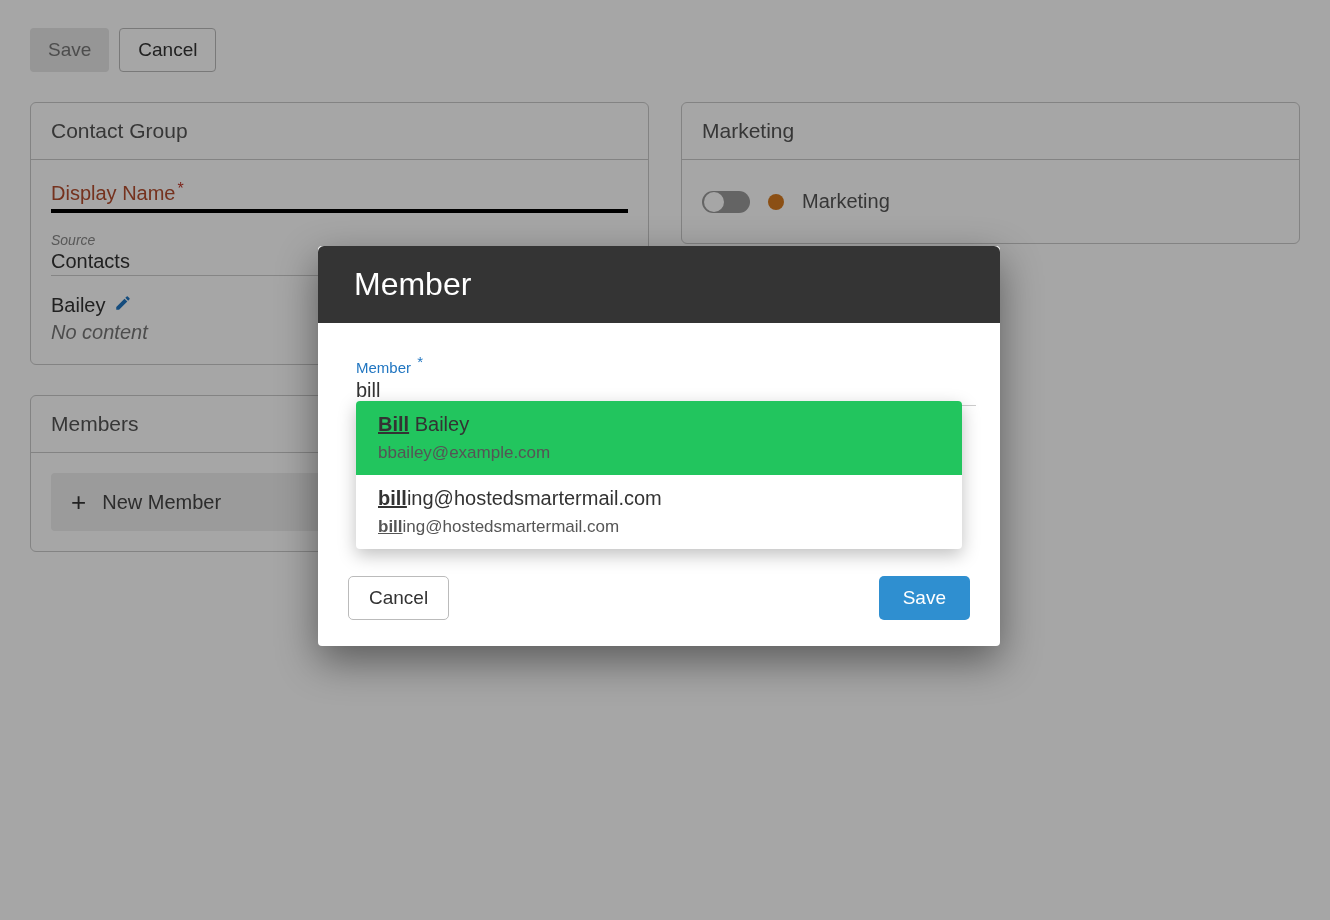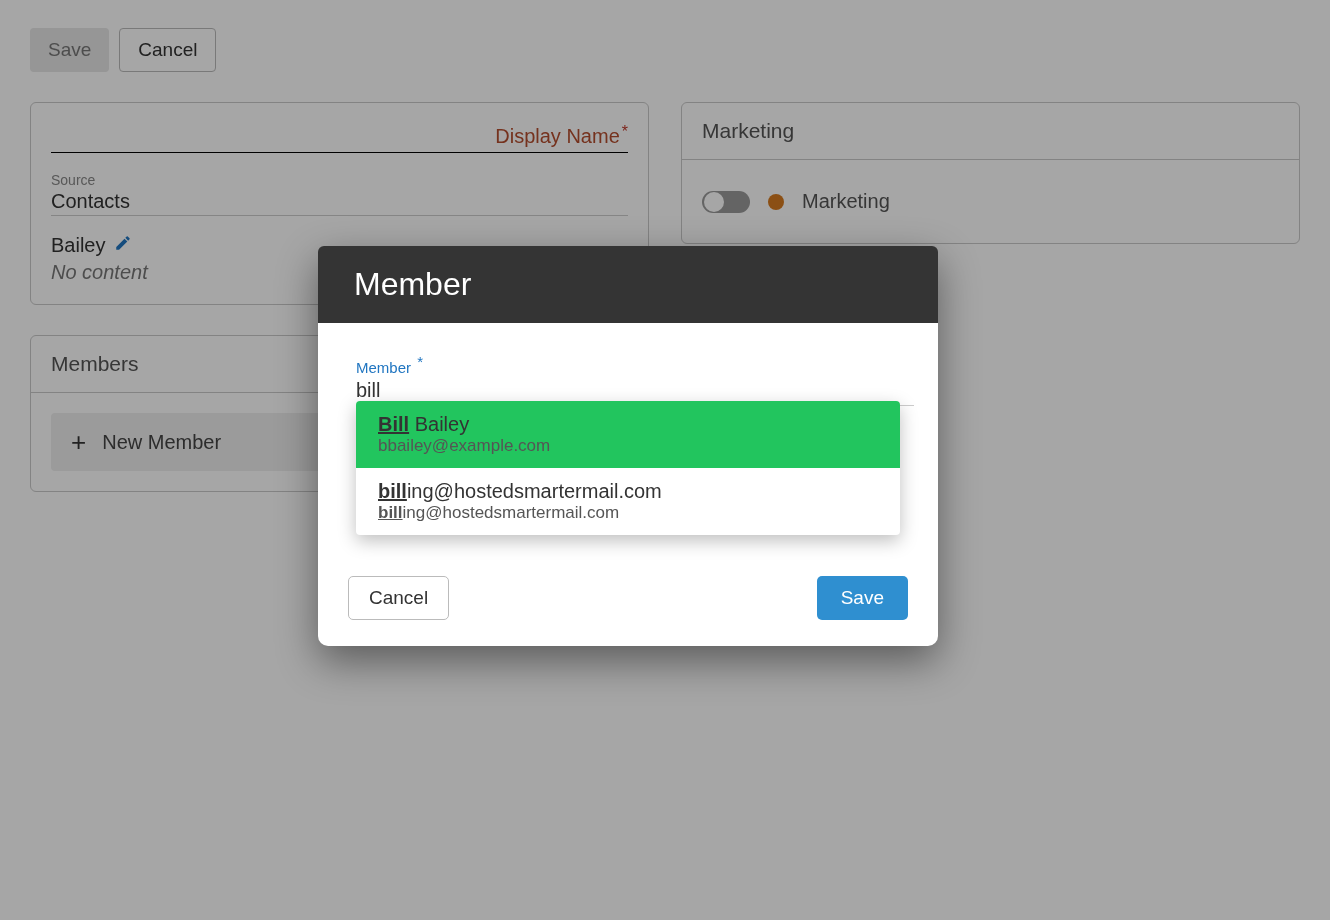--- a/index.html
+++ b/index.html
@@ -65,34 +65,34 @@
   }
   .field-label {
     font-size: 20px;
     color: #b44d2e;
     display: inline-block;
     margin-bottom: 2px;
   }
   .field-label.small {
     font-size: 14px;
     color: #888;
+    font-style: italic;
   }
   .required-star {
     color: #c0392b;
     font-size: 16px;
     vertical-align: super;
     margin-left: 2px;
   }
   .field-value {
     font-size: 20px;
     color: #333;
   }
   .field.display-name {
-    border-bottom: 1px solid #000000;
-    text-align: right;
+    border-bottom: 4px solid #000000;
   }
   .notes-label {
     font-size: 20px;
     color: #333;
   }
   .edit-icon {
     display: inline-block;
     color: #2176c1;
     margin-left: 4px;
   }
@@ -156,23 +156,23 @@
   
   .overlay {
     position: absolute;
     inset: 0;
     background: rgba(0,0,0,0.35);
   }
   .modal {
     position: absolute;
     left: 318px;
     top: 246px;
-    width: 620px;
-    background: #fff;
-    border-radius: 10px;
+    width: 682px;
+    background: #fff;
+    border-radius: 4px;
     box-shadow: 0 15px 40px rgba(0,0,0,0.45);
     overflow: visible;
   }
   .modal-header {
     background: #343434;
     color: #fff;
     padding: 20px 36px;
     font-size: 32px;
     font-weight: 400;
     border-radius: 6px 6px 0 0;
@@ -213,21 +213,21 @@
   .ac-item.highlight {
     background: #22c55e;
   }
   .ac-primary {
     font-size: 20px;
     color: #333;
   }
   .ac-secondary {
     font-size: 17px;
     color: #555;
-    margin-top: 0px;
+    margin-top: 7px;
   }
   .ac-match {
     font-weight: 700;
     text-decoration: underline;
   }
   .modal-footer {
     display: flex;
     justify-content: space-between;
     padding: 170px 30px 26px 30px;
   }
@@ -256,20 +256,21 @@
 
 <div class="page">
   <div class="toolbar">
     <button class="btn btn-save-disabled">Save</button>
     <button class="btn btn-cancel">Cancel</button>
   </div>
 
   <div class="columns">
     <div class="col">
       <div class="panel">
+        <div class="panel-header">Contact Group</div>
         <div class="panel-body">
           <div class="field display-name">
             <span class="field-label">Display Name</span><span class="required-star">*</span>
           </div>
           <div class="field">
             <div class="field-label small">Source</div>
             <div class="field-value">Contacts</div>
           </div>
           <div>
             <span class="notes-label">Bailey</span>

